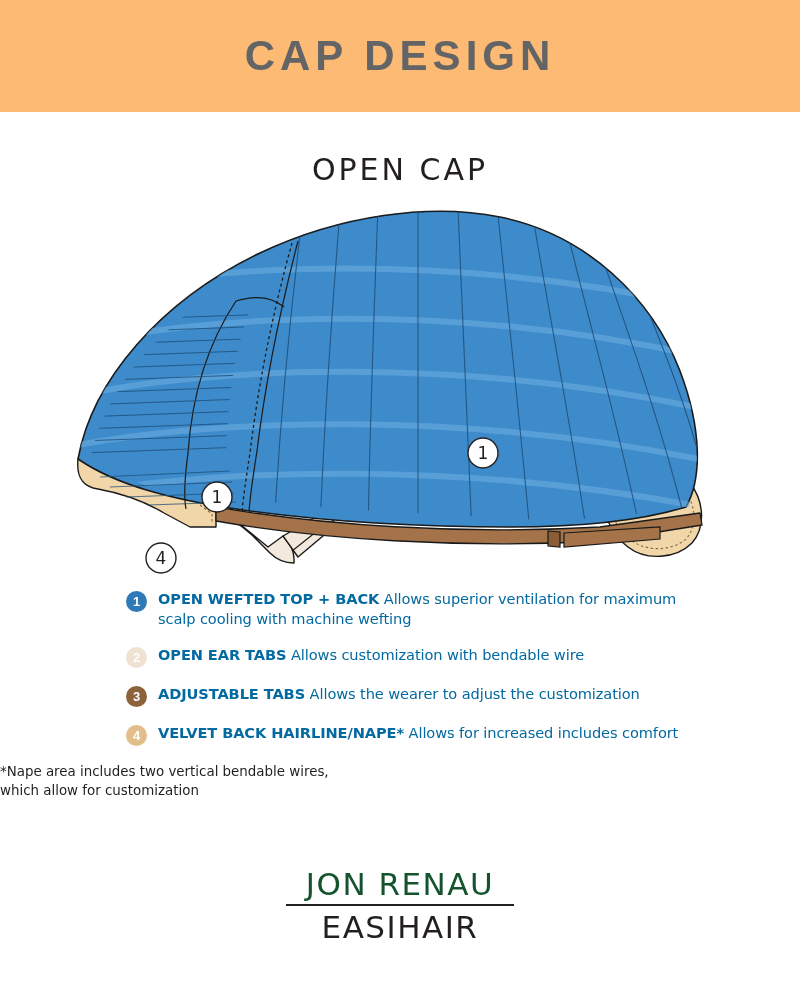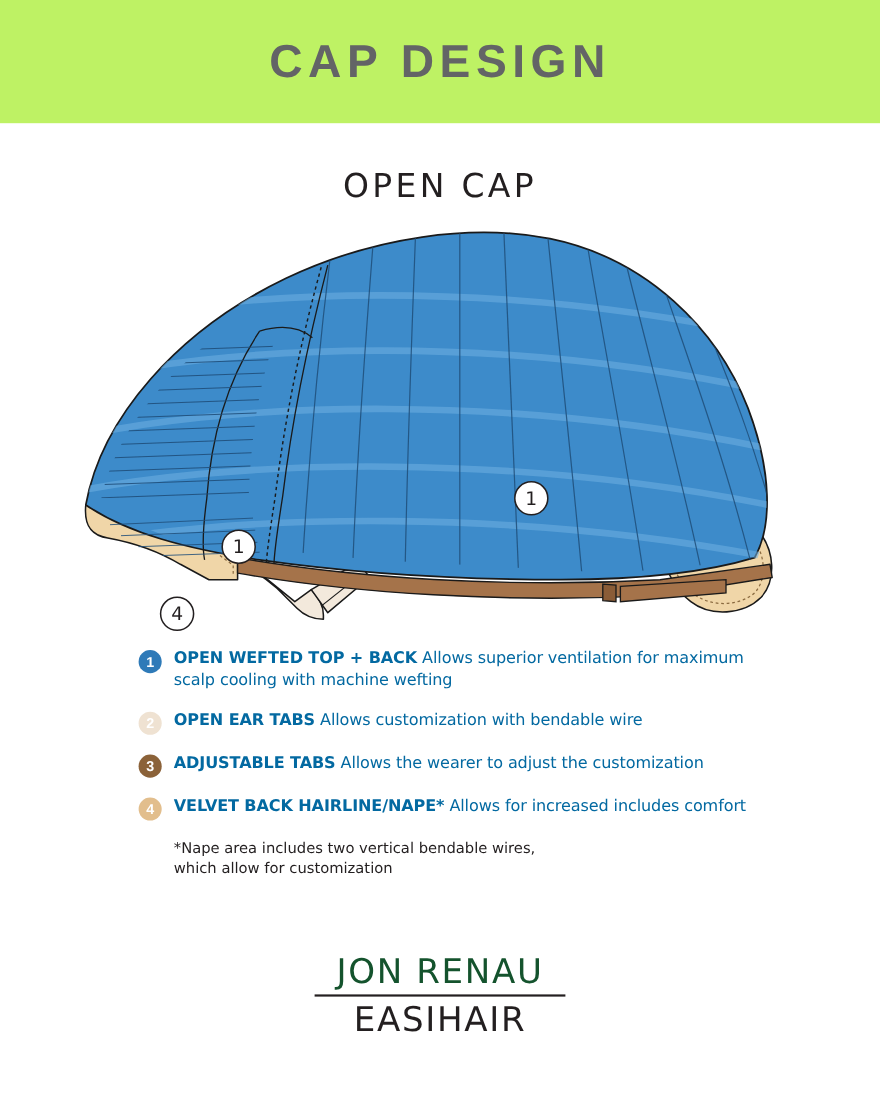--- a/index.html
+++ b/index.html
@@ -13,21 +13,21 @@
     font-family: "Liberation Sans", sans-serif;
     color: #231f20;
     overflow: hidden;
     position: relative;
   }
 
   
   .header-band {
     width: 800px;
     height: 112px;
-    background: #bef264;
+    background: #fdba74;
     display: flex;
     align-items: center;
     justify-content: center;
   }
   .header-title {
     font-size: 42px;
     font-weight: bold;
     letter-spacing: 5px;
     color: #636466;
     font-family: "Liberation Sans", sans-serif;
@@ -85,21 +85,20 @@
     font-size: 14.6px;
     line-height: 20px;
     color: #0369a1;
     font-family: "DejaVu Sans", sans-serif;
     letter-spacing: -0.1px;
   }
   .legend-text .lead {
     font-weight: bold;
   }
   .footnote {
-    padding-left: 158px;
     padding-right: 110px;
     margin-top: 14px;
     font-size: 13.4px;
     line-height: 19px;
     color: #231f20;
     font-family: "DejaVu Sans", sans-serif;
     white-space: pre-line;
   }
 
   

